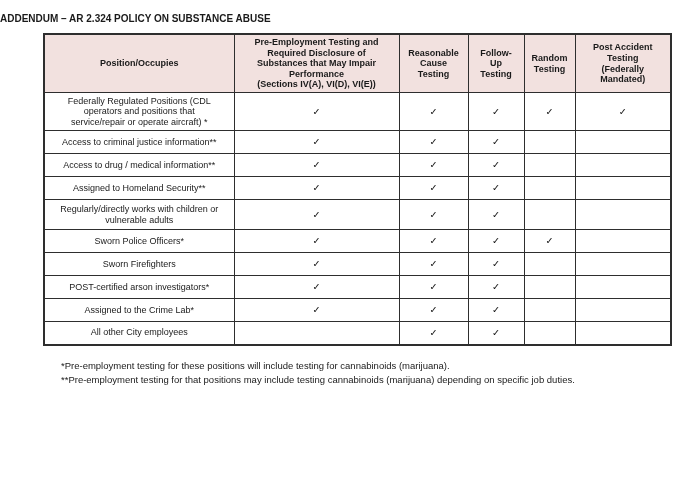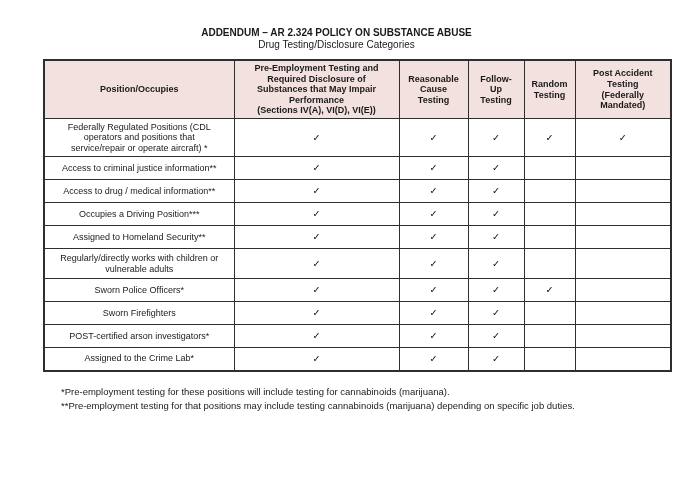--- a/index.html
+++ b/index.html
@@ -4,21 +4,21 @@
 <style>
   * { box-sizing: border-box; }
   html,body { margin:0; padding:0; }
   body {
     width:673px; height:502px;
     background:#ffffff;
     color:#1a1a1a;
     font-family:"Liberation Sans","DejaVu Sans",sans-serif;
     overflow:hidden;
   }
-  .title-block { padding-top:27px; text-align:center; }
+  .title-block { padding-top:13px; text-align:left; }
   .page-title { font-size:10px; font-weight:bold; }
   .page-subtitle { font-size:10px; margin-top:1px; }
 
   table.policy {
     border-collapse:collapse;
     table-layout:fixed;
     width:627px;
     margin:9px 0 0 43px;
     border:2px solid #2e2e2e;
   }
@@ -47,21 +47,20 @@
     font-size:9.5px;
     line-height:1.22;
   }
   .fn { margin:3px; }
 </style>
 </head>
 <body>
 
 <div class="title-block">
   <div class="page-title">ADDENDUM – AR 2.324 POLICY ON SUBSTANCE ABUSE</div>
-  <div class="page-subtitle">Drug Testing/Disclosure Categories</div>
 </div>
 
 <table class="policy">
   <colgroup>
     <col style="width:190px">
       <col style="width:165px">
       <col style="width:69px">
     <col style="width:56px">
       <col style="width:51px">
       <col style="width:96px">
@@ -109,28 +108,20 @@
     </tr>
     <tr class="single">
       <td class="pos">Access to drug / medical information**</td>
       <td class="chk">✓</td>
       <td class="chk">✓</td>
       <td class="chk">✓</td>
       <td class="chk"></td>
       <td class="chk"></td>
     </tr>
     <tr class="single">
-      <td class="pos">Occupies a Driving Position***</td>
-      <td class="chk">✓</td>
-      <td class="chk">✓</td>
-      <td class="chk">✓</td>
-      <td class="chk"></td>
-      <td class="chk"></td>
-    </tr>
-    <tr class="single">
       <td class="pos">Assigned to Homeland Security**</td>
       <td class="chk">✓</td>
       <td class="chk">✓</td>
       <td class="chk">✓</td>
       <td class="chk"></td>
       <td class="chk"></td>
     </tr>
     <tr class="two">
       <td class="pos">Regularly/directly works with children or
 vulnerable adults</td>
@@ -165,20 +156,28 @@
       <td class="chk"></td>
     </tr>
     <tr class="single">
       <td class="pos">Assigned to the Crime Lab*</td>
       <td class="chk">✓</td>
       <td class="chk">✓</td>
       <td class="chk">✓</td>
       <td class="chk"></td>
       <td class="chk"></td>
     </tr>
+    <tr class="single">
+      <td class="pos">All other City employees</td>
+      <td class="chk"></td>
+      <td class="chk">✓</td>
+      <td class="chk">✓</td>
+      <td class="chk"></td>
+      <td class="chk"></td>
+    </tr>
   </tbody>
 </table>
 
 <div class="footnotes">
   <p class="fn">*Pre-employment testing for these positions will include testing for cannabinoids (marijuana).</p>
   <p class="fn">**Pre-employment testing for that positions may include testing cannabinoids (marijuana) depending on specific job duties.</p>
 
 </div>
 
 </body></html>

